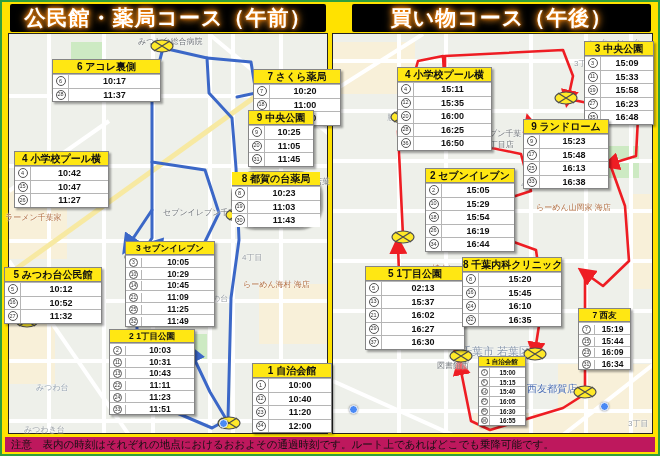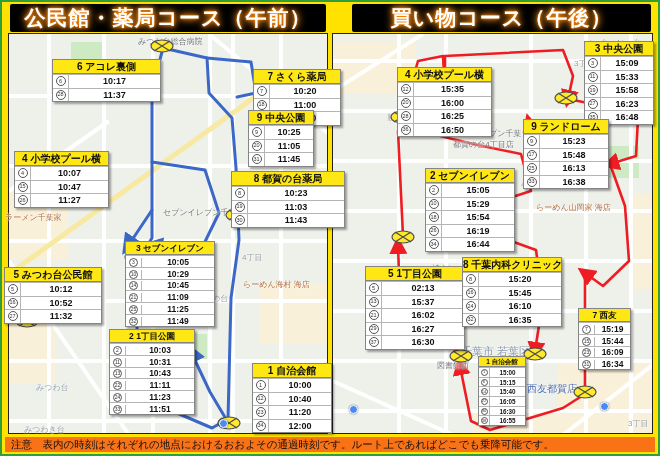--- a/index.html
+++ b/index.html
@@ -7,21 +7,21 @@
        font-family:"Liberation Sans","DejaVu Sans",sans-serif;background:#ffe200;}
   .outer{position:absolute;inset:0;background:#ffe200;border:2px solid #2f9e3f;box-sizing:border-box;}
   .mapbg{position:absolute;background:#eef0ea;border:1px solid #222;box-sizing:border-box;overflow:hidden;}
   #map-left{left:8px;top:33px;width:320px;height:401px;}
   #map-right{left:332px;top:33px;width:321px;height:401px;}
   .panel-title{position:absolute;background:#000;color:#fff;display:flex;align-items:center;justify-content:center;
        font-weight:bold;font-size:21px;letter-spacing:1px;border-radius:2px;
        text-shadow:0 0 3px #ff8400,0 0 6px #ff8400,0 0 10px #ffa63d;}
   #title-left{left:10px;top:4px;width:316px;height:28px;}
   #title-right{left:352px;top:4px;width:299px;height:28px;}
-  .note{position:absolute;left:5px;right:5px;top:437px;height:15px;background:#f97316;
+  .note{position:absolute;left:5px;right:5px;top:437px;height:15px;background:#be185d;
        font-size:10.5px;color:#111;display:flex;align-items:center;padding-left:6px;box-sizing:border-box;}
   svg.routes{position:absolute;left:0;top:0;pointer-events:none;}
   
   .stopbox{position:absolute;border:1px solid #858585;background:#fff;box-shadow:1.5px 1.5px 2px rgba(0,0,0,.35);box-sizing:border-box;}
   .stopbox .hdr{background:#ffe713;font-weight:bold;text-align:center;border-bottom:1px solid #858585;
        white-space:nowrap;overflow:hidden;color:#111;}
   .trow{display:flex;align-items:stretch;border-top:1px solid #b5b5b5;background:#fff;}
   .trow:first-of-type{border-top:none;}
   .c1{width:15px;display:flex;align-items:center;justify-content:center;border-right:1px solid #b5b5b5;}
   .c2{flex:1;display:flex;align-items:center;justify-content:center;font-weight:bold;color:#111;}
@@ -226,36 +226,36 @@
         </span>
         <span class="c2">11:45</span>
       </div>
     </div>
     <div class="stopbox sz-n" style="left: 14px; top: 151px; width: 95px;">
       <div class="hdr">4 小学校プール横</div>
       <div class="trow">
         <span class="c1">
           <span class="cn">4</span>
         </span>
-        <span class="c2">10:07</span>
+        <span class="c2">10:42</span>
       </div>
       <div class="trow">
         <span class="c1">
           <span class="cn">15</span>
         </span>
         <span class="c2">10:47</span>
       </div>
       <div class="trow">
         <span class="c1">
           <span class="cn">26</span>
         </span>
         <span class="c2">11:27</span>
       </div>
     </div>
-    <div class="stopbox sz-n" style="left: 231px; top: 171px; width: 114px;">
+    <div class="stopbox sz-n" style="left: 231px; top: 171px; width: 90px; border-radius: 23px;">
       <div class="hdr">8 都賀の台薬局</div>
       <div class="trow">
         <span class="c1">
           <span class="cn">8</span>
         </span>
         <span class="c2">10:23</span>
       </div>
       <div class="trow">
         <span class="c1">
           <span class="cn">19</span>
@@ -436,20 +436,26 @@
     <div class="xmark" style="left: 573px; top: 385px;"><svg width="24" height="14" viewBox="0 0 24 14">
         <ellipse cx="12" cy="7" rx="11" ry="6" fill="#ffe929" stroke="#4d4d4d" stroke-width="1.1"></ellipse>
         <path d="M4 2 L20 12 M20 2 L4 12" stroke="#4d4d4d" stroke-width="1.3" fill="none"></path>
       </svg></div>
     <div class="pin" style="left: 600px; top: 402px; background: rgb(74, 137, 244);"></div>
     <div class="pin" style="left: 349px; top: 405px; background: rgb(74, 137, 244);"></div>
     <div class="stopbox sz-n" style="left: 397px; top: 67px; width: 95px;">
       <div class="hdr">4 小学校プール横</div>
       <div class="trow">
         <span class="c1">
+          <span class="cn">4</span>
+        </span>
+        <span class="c2">15:11</span>
+      </div>
+      <div class="trow">
+        <span class="c1">
           <span class="cn">12</span>
         </span>
         <span class="c2">15:35</span>
       </div>
       <div class="trow">
         <span class="c1">
           <span class="cn">20</span>
         </span>
         <span class="c2">16:00</span>
       </div>

